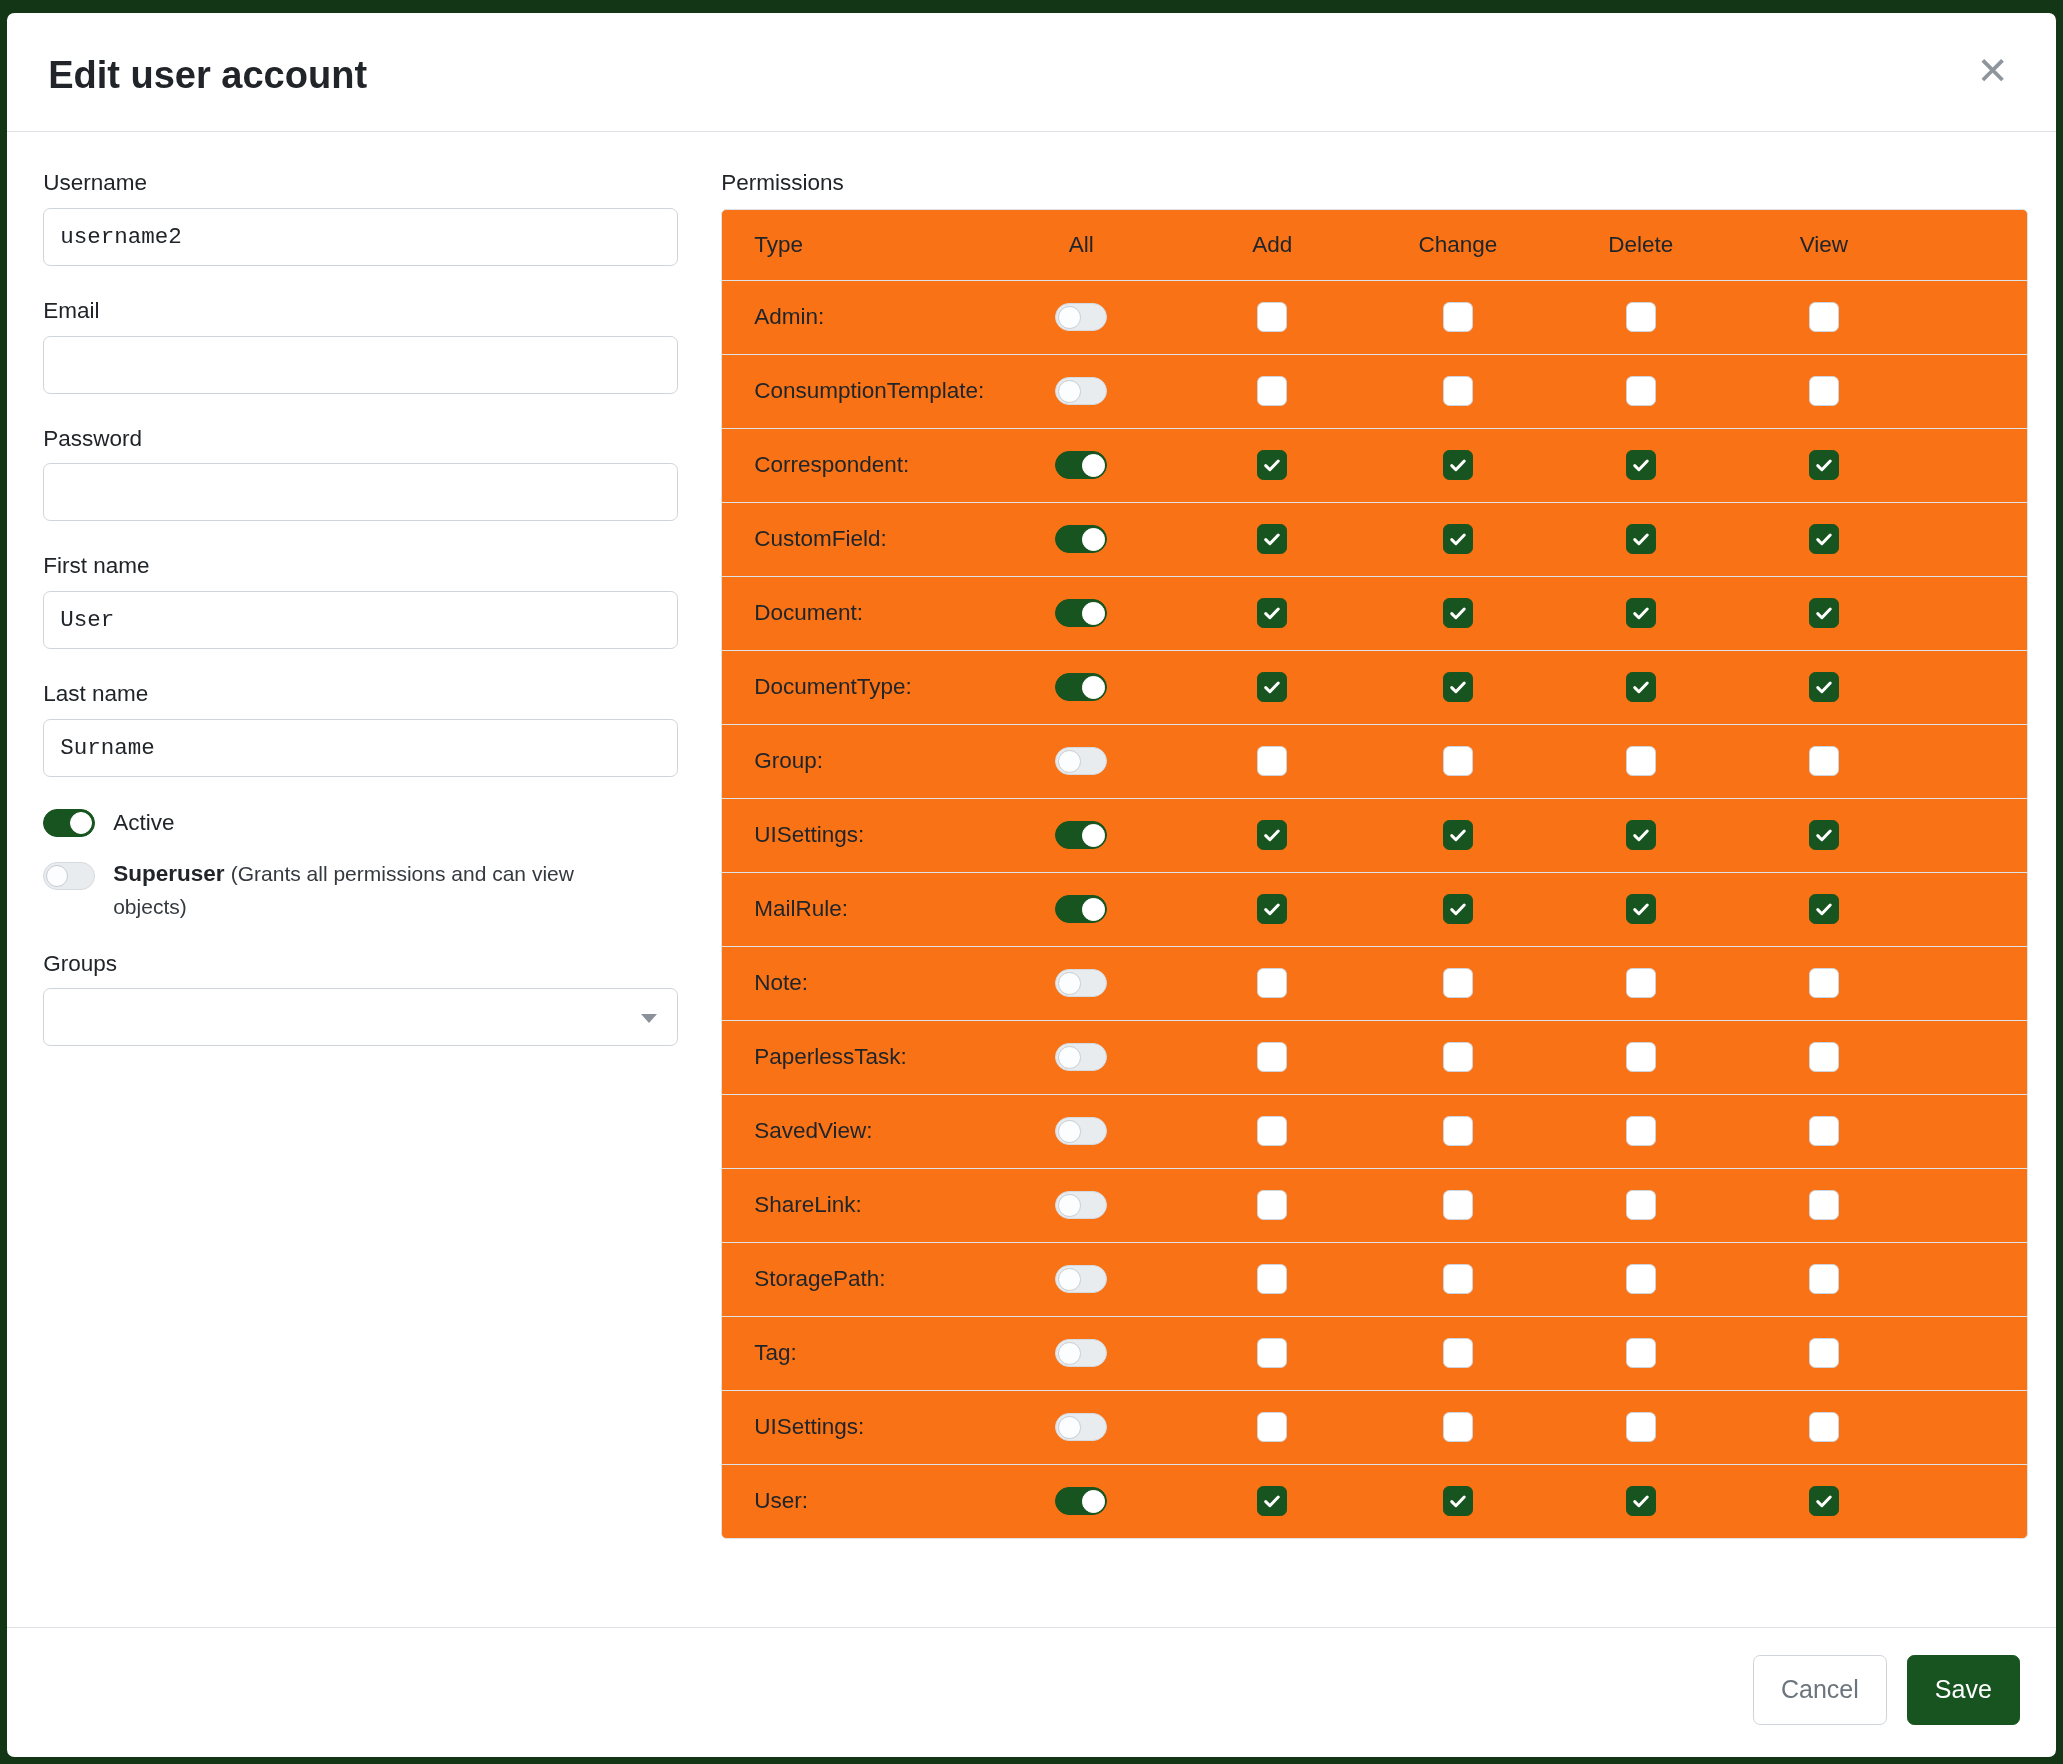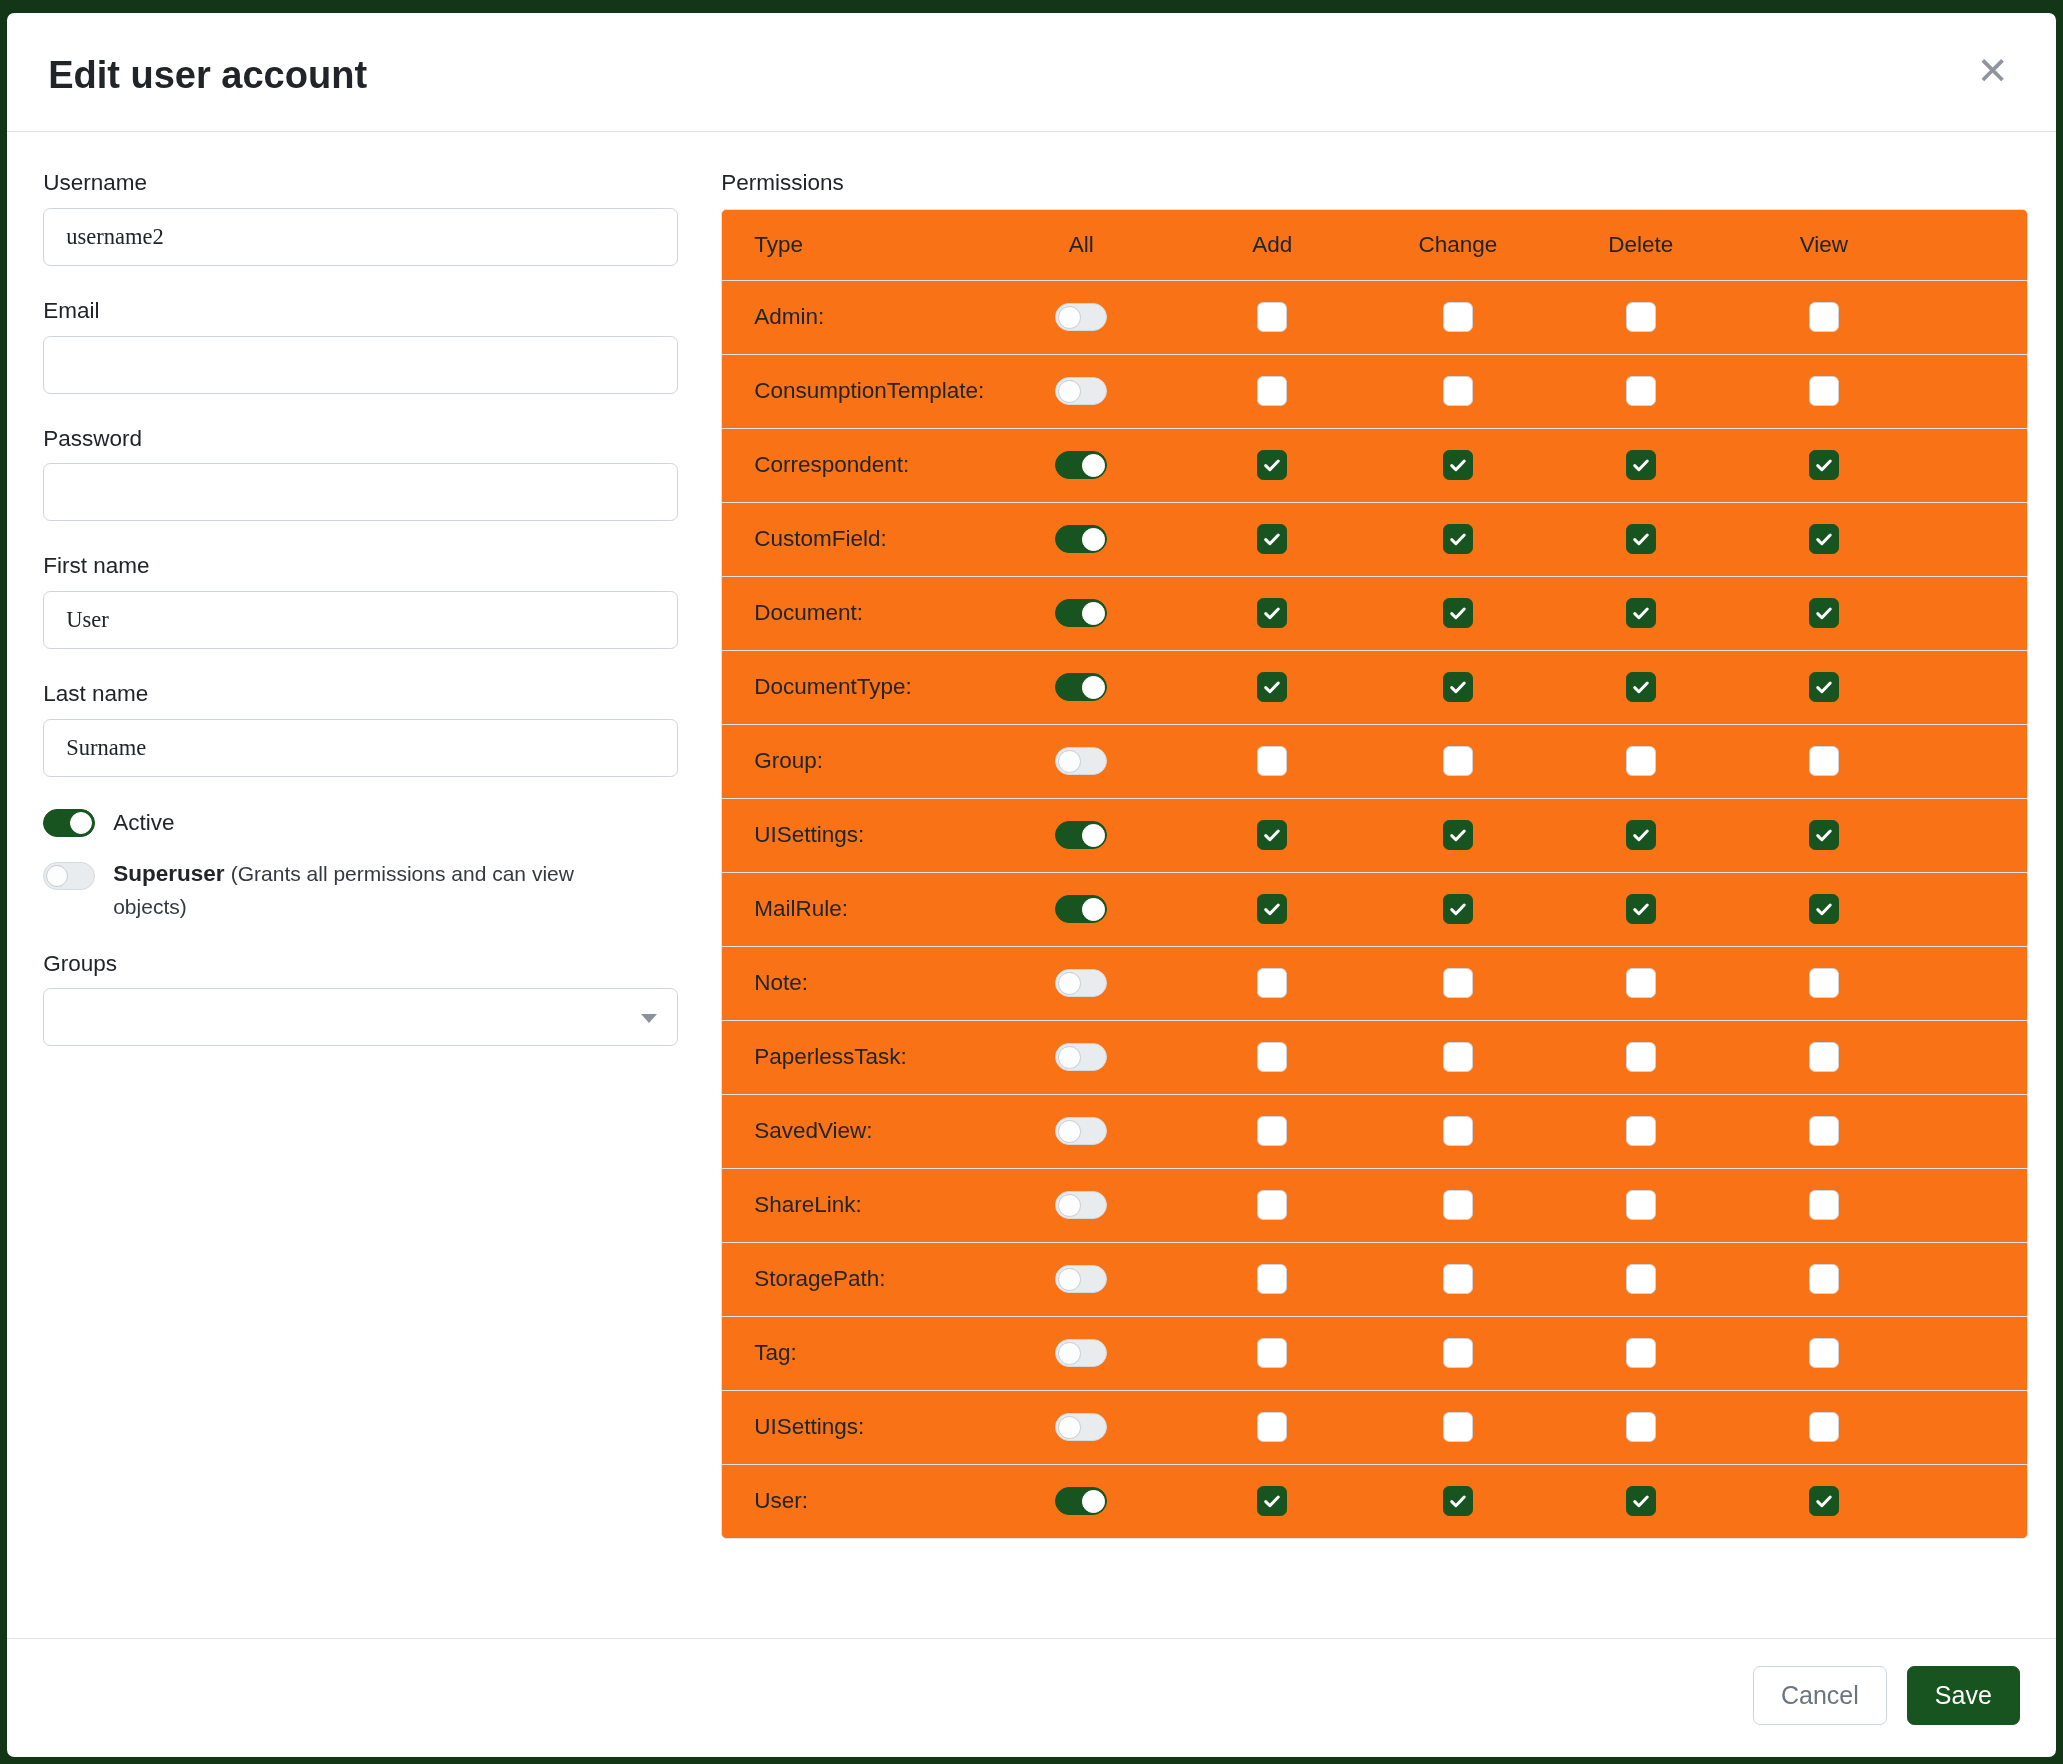--- a/index.html
+++ b/index.html
@@ -70,23 +70,23 @@
   .form-label{
     display:block;
     font-size:22.5px;
     margin-bottom:11.7px;
   }
   .text-input{
     width:100%;
     height:58px;
     border:0.9px solid var(--input-border);
     border-radius:7.2px;
-    padding:0 22px;
+    padding:0 16px;
     font-size:22.5px;
-    font-family:Liberation Serif, serif;
+    font-family:Liberation Mono, monospace;
     color:var(--text);
     background:#fff;
     outline:none;
   }
   
   .toggle{
     display:inline-block;
     width:52px;height:28px;
     border-radius:14.4px;
     background:#e9ecef;
@@ -177,21 +177,21 @@
   .modal-footer{
     flex:none;
     display:flex;
     justify-content:flex-end;
     align-items:center;
     gap:20px;
     padding:27px 36px 32px 36px;
     border-top:0.9px solid var(--border);
   }
   .btn{
-    height:59px;
+    height:70px;
     padding:0 27px;
     font-size:25px;
     font-family:inherit;
     border-radius:7.2px;
     cursor:pointer;
   }
   .btn-cancel{background:#fff;color:var(--muted);border:0.9px solid var(--input-border);}
   .btn-save{background:var(--accent);color:#fff;border:0.9px solid var(--accent);}
 </style>
 </head>

